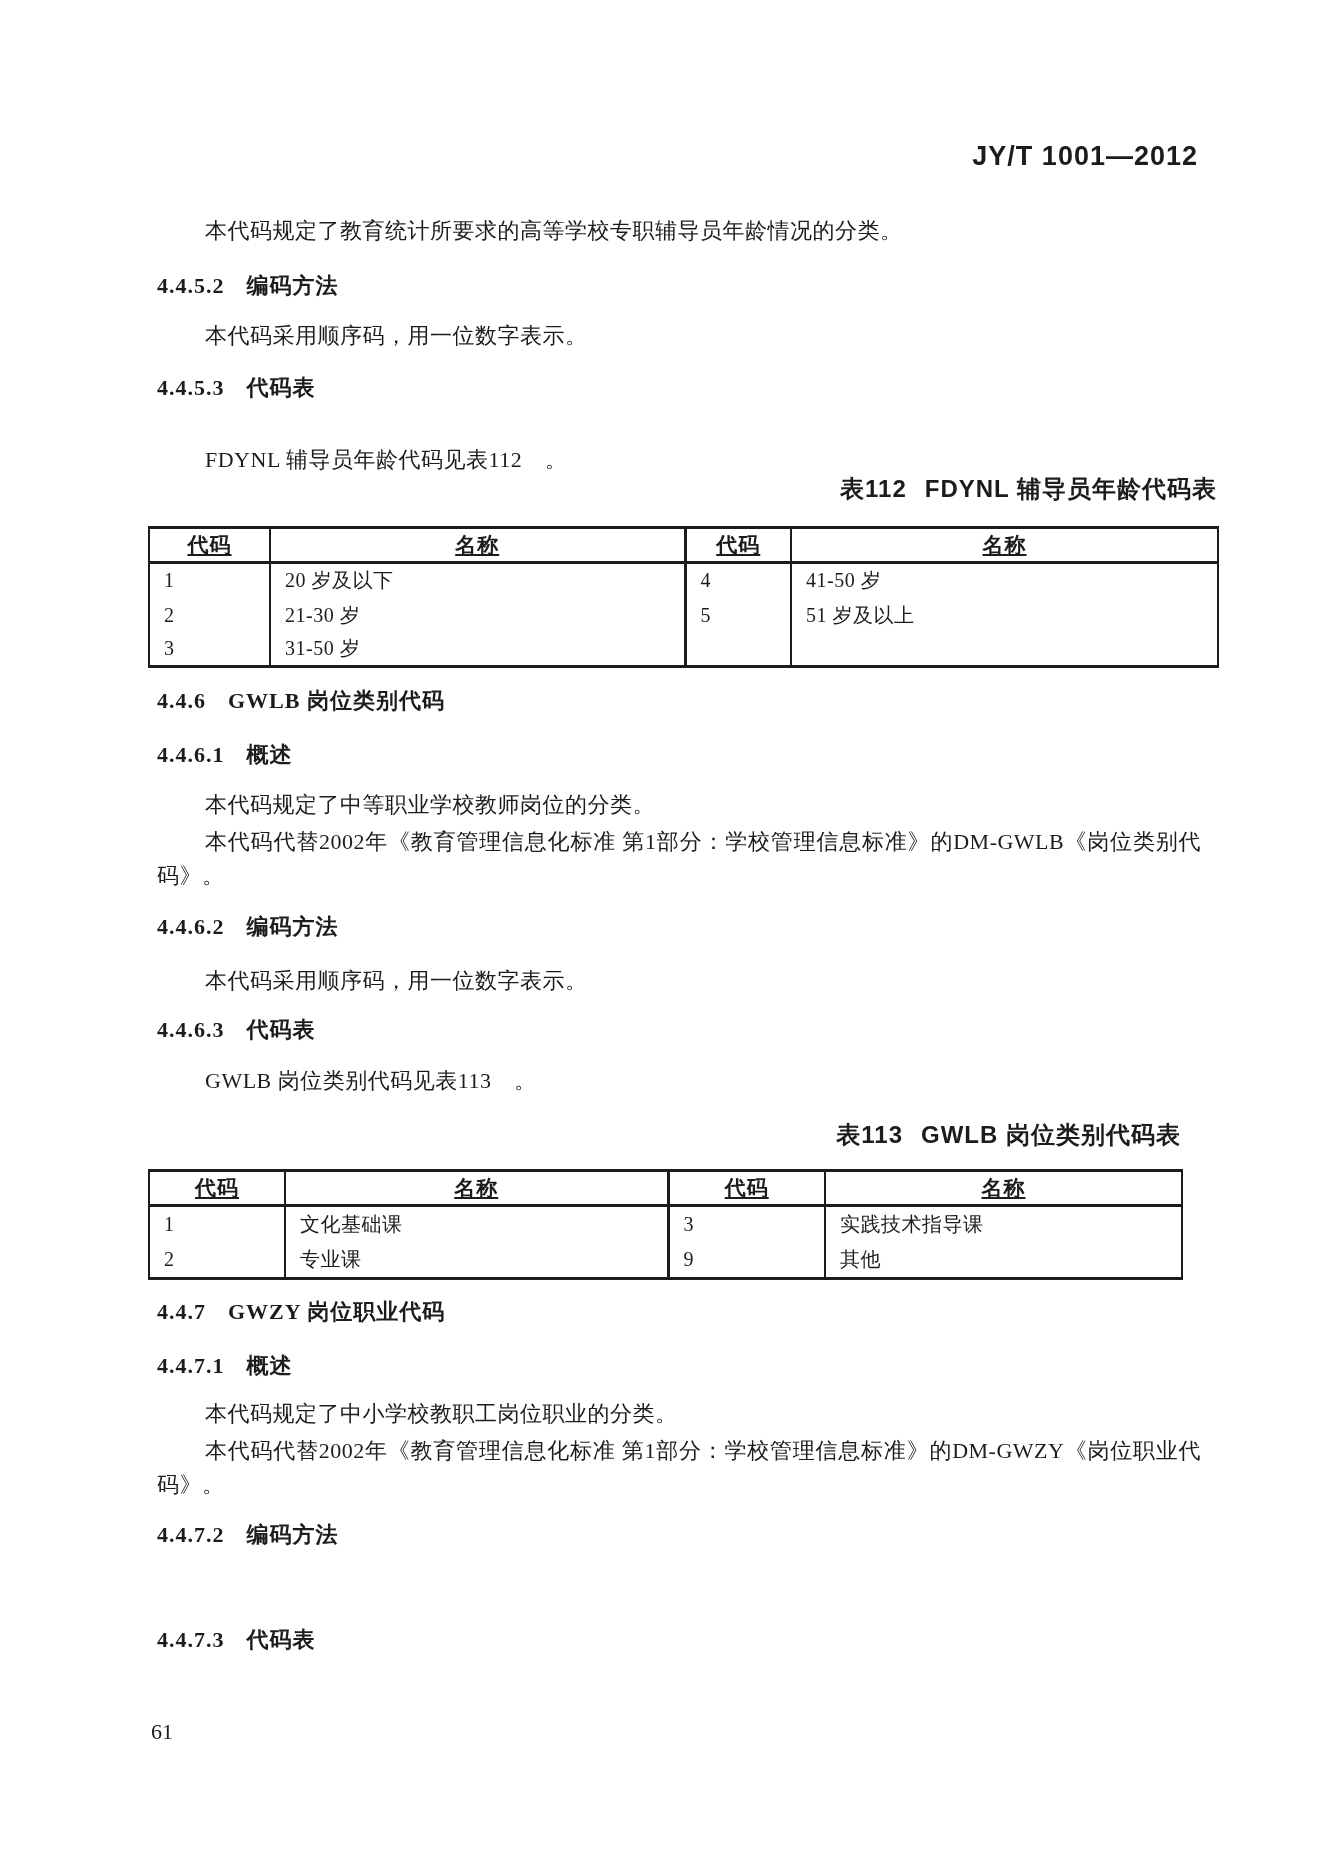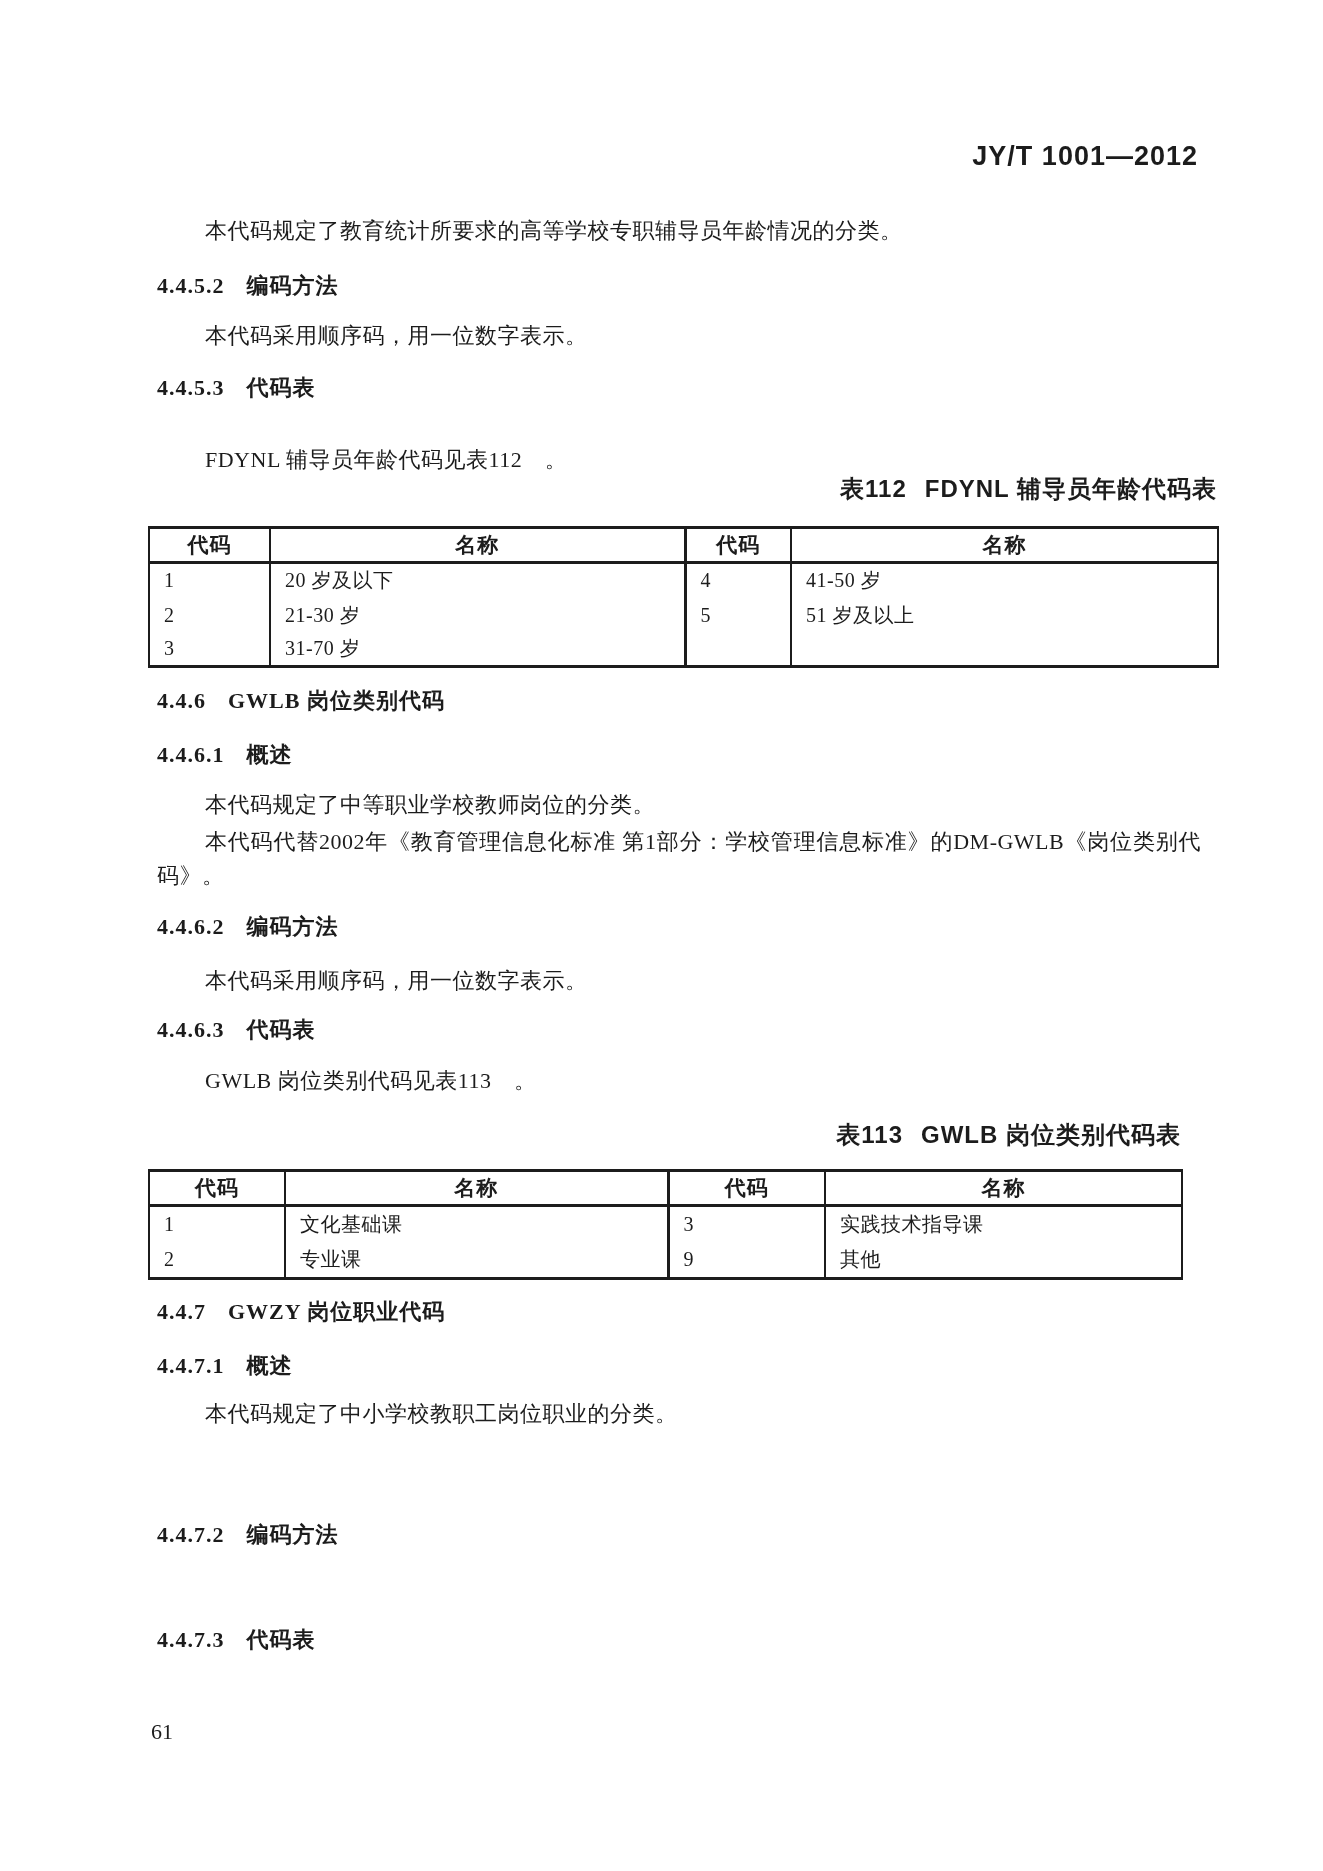--- a/index.html
+++ b/index.html
@@ -72,20 +72,21 @@
   }
   table.code-table th {
     font-family: "Liberation Sans", sans-serif;
     font-weight: bold;
     font-size: 21px;
     text-align: center;
     vertical-align: middle;
     padding: 0;
     border-bottom: 3px solid #1c1c1c;
     letter-spacing: 1px;
+    text-decoration: underline;
   }
   table.code-table td {
     font-family: "Liberation Serif", serif;
     font-size: 20px;
     vertical-align: middle;
     padding: 0 0 0 14px;
     letter-spacing: 0.5px;
   }
   .bl-thin  { border-left: 2px solid #1c1c1c; }
   .bl-thick { border-left: 3px solid #1c1c1c; }
@@ -147,21 +148,21 @@
         <td class="bl-thin">41-50 岁</td>
       </tr>
       <tr style="height:35px">
         <td>2</td>
         <td class="bl-thin">21-30 岁</td>
         <td class="bl-thick">5</td>
         <td class="bl-thin">51 岁及以上</td>
       </tr>
       <tr style="height:34px">
         <td>3</td>
-        <td class="bl-thin">31-70 岁</td>
+        <td class="bl-thin">31-50 岁</td>
         <td class="bl-thick"></td>
         <td class="bl-thin"></td>
       </tr>
     </tbody>
   </table>
 
   <div class="abs heading" style="top:686px">
     <span class="h-num">4.4.6</span><span class="h-title">GWLB 岗位类别代码</span>
   </div>
 
@@ -223,20 +224,21 @@
   <div class="abs heading" style="top:1297px">
     <span class="h-num">4.4.7</span><span class="h-title">GWZY 岗位职业代码</span>
   </div>
 
   <div class="abs heading" style="top:1351px">
     <span class="h-num">4.4.7.1</span><span class="h-title">概述</span>
   </div>
 
   <div class="abs para indent" style="top:1397px">本代码规定了中小学校教职工岗位职业的分类。</div>
 
+  <div class="abs para indent" style="top:1434px">本代码代替2002年《教育管理信息化标准 第1部分：学校管理信息标准》的DM-GWZY《岗位职业代码》。</div>
 
   <div class="abs heading" style="top:1520px">
     <span class="h-num">4.4.7.2</span><span class="h-title">编码方法</span>
   </div>
 
 
   <div class="abs heading" style="top:1625px">
     <span class="h-num">4.4.7.3</span><span class="h-title">代码表</span>
   </div>
 

